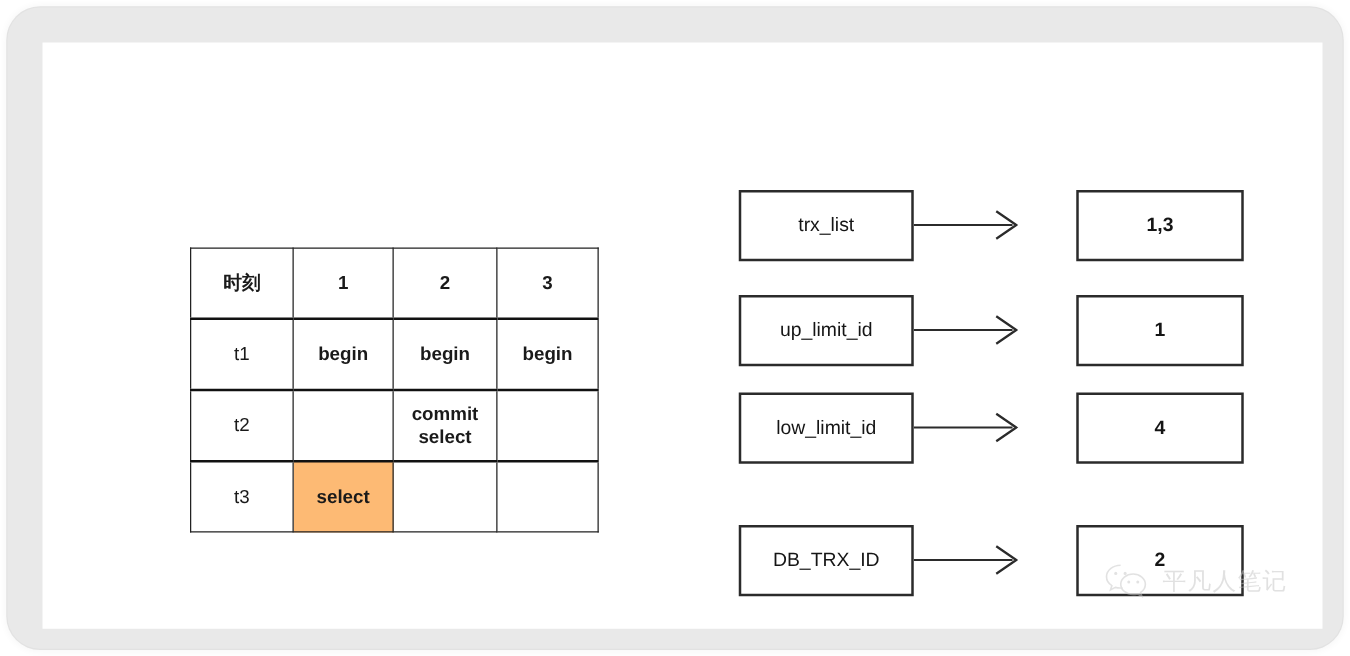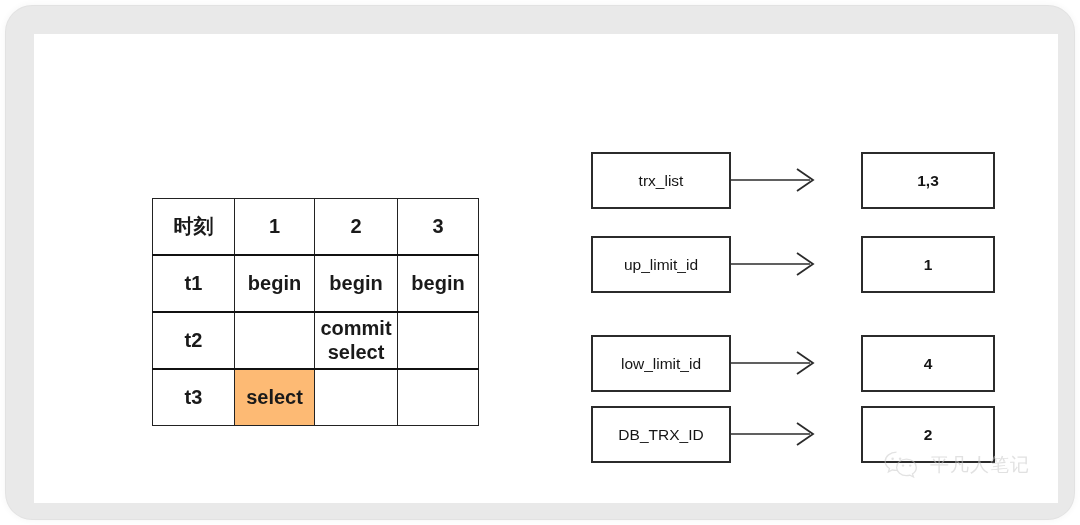--- a/index.html
+++ b/index.html
@@ -39,34 +39,34 @@
     position: absolute;
     left: 118px;
     top: 164px;
     border-collapse: collapse;
     table-layout: fixed;
   }
   #state-table td {
     border: 1px solid #222222;
     text-align: center;
     vertical-align: middle;
-    font-size: 20px;
+    font-size: 15px;
     color: #1a1a1a;
     height: 55px;
     padding: 0 2px;
     background: #ffffff;
     line-height: 1.18;
   }
   #state-table col.c0 { width: 82px; }
   #state-table col.c1 { width: 80px; }
   #state-table col.c2 { width: 83px; }
   #state-table col.c3 { width: 81px; }
   #state-table tr.thick-below td { border-bottom: 2.5px solid #111111; }
   #state-table tr.head td { font-weight: 600; }
-  #state-table td.rowlabel { font-weight: 700; }
+  #state-table td.rowlabel { font-weight: 400; }
   #state-table td.hl { background: #fdba74; }
   .cellwrap { display: block; font-weight: bold; }
 
   
   #flow-diagram {
     position: absolute;
     left: 0;
     top: 0;
     width: 1024px;
     height: 469px;
@@ -200,30 +200,30 @@
 
       <div class="flow-row" style="top:202px; left:0; width:880px; height:57px;">
         <div class="fbox label-box">up_limit_id</div>
         <svg class="farrow" viewBox="0 0 86 30">
           <line x1="0" y1="15" x2="79" y2="15" stroke="#2b2b2b" stroke-width="1.6"></line>
           <polyline points="66,4 82,15 66,26" fill="none" stroke="#2b2b2b" stroke-width="1.8"></polyline>
         </svg>
         <div class="fbox value-box">1</div>
       </div>
 
-      <div class="flow-row" style="top:301px; left:0; width:1024px; height:57px;">
+      <div class="flow-row" style="top:280px; left:0; width:1024px; height:57px;">
         <div class="fbox label-box">low_limit_id</div>
         <svg class="farrow" viewBox="0 0 86 30">
           <line x1="0" y1="15" x2="79" y2="15" stroke="#2b2b2b" stroke-width="1.6"></line>
           <polyline points="66,4 82,15 66,26" fill="none" stroke="#2b2b2b" stroke-width="1.8"></polyline>
         </svg>
         <div class="fbox value-box">4</div>
       </div>
 
-      <div class="flow-row" style="top:372px; left:0; width:1024px; height:57px;">
+      <div class="flow-row" style="top:386px; left:0; width:1024px; height:57px;">
         <div class="fbox label-box">DB_TRX_ID</div>
         <svg class="farrow" viewBox="0 0 86 30">
           <line x1="0" y1="15" x2="79" y2="15" stroke="#2b2b2b" stroke-width="1.6"></line>
           <polyline points="66,4 82,15 66,26" fill="none" stroke="#2b2b2b" stroke-width="1.8"></polyline>
         </svg>
         <div class="fbox value-box">2</div>
       </div>
 
     </div>
 

